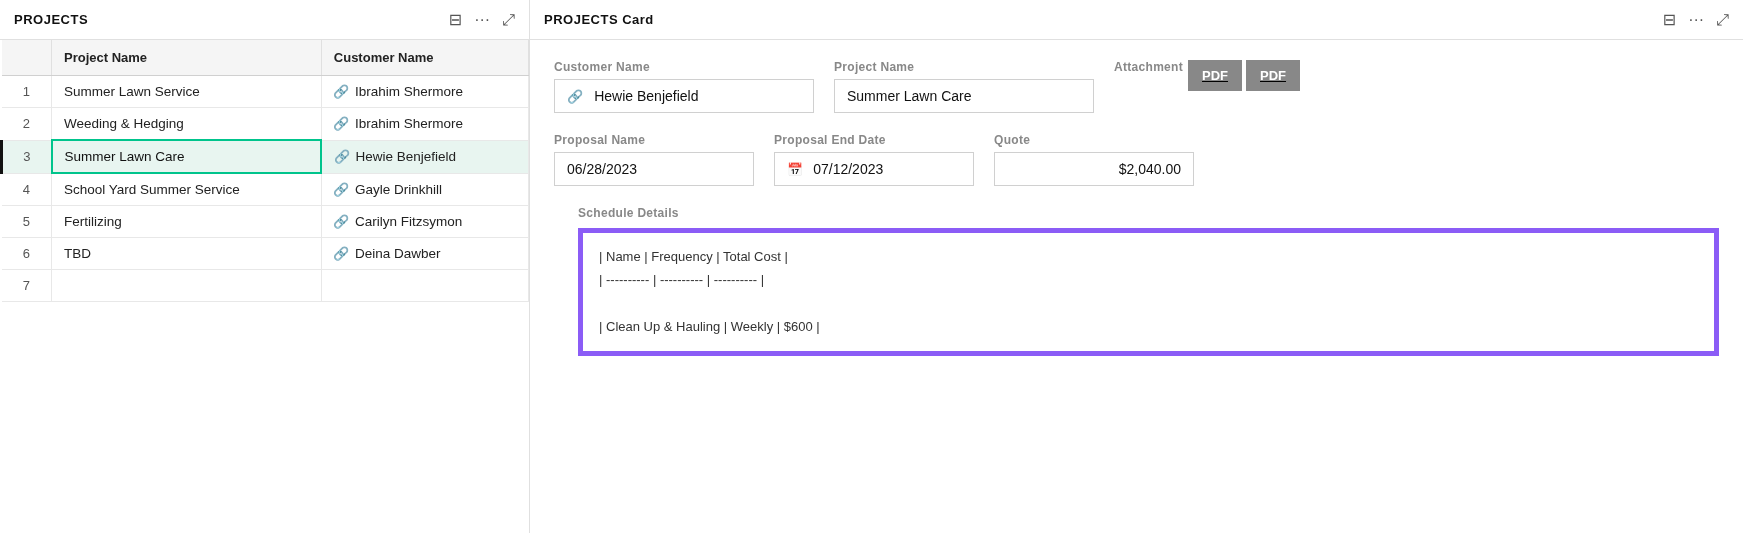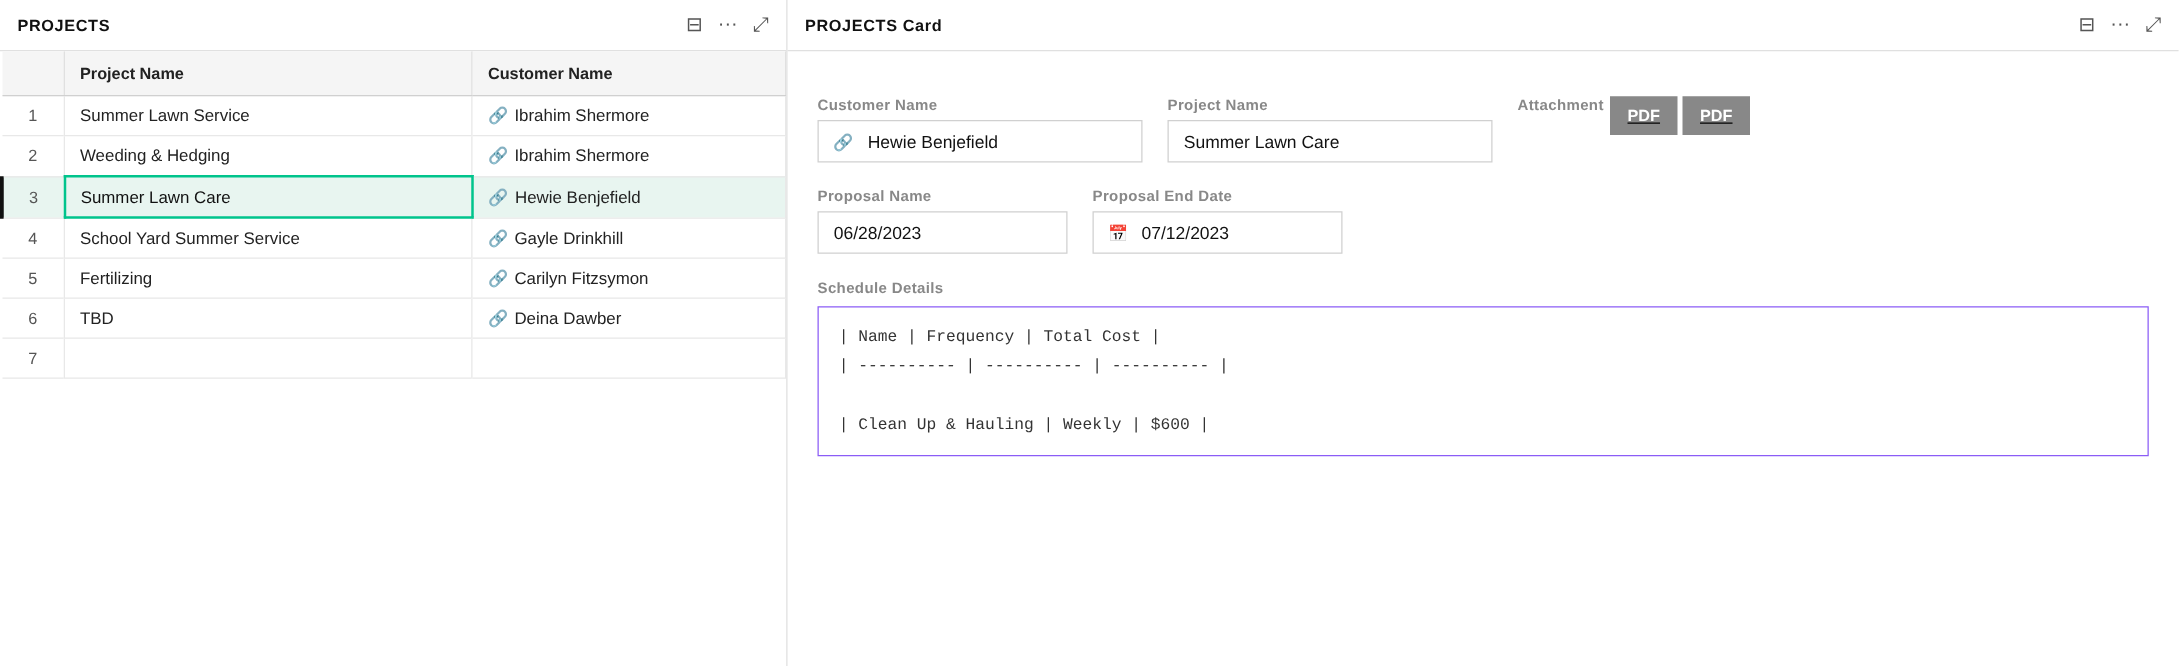--- a/index.html
+++ b/index.html
@@ -8,21 +8,21 @@
       font-size: 14px;
       background: #fff;
       display: flex;
       width: 1743px;
       min-height: 533px;
       overflow: hidden;
     }
 
     
     .left-panel {
-      width: 630px;
+      width: 530px;
       border-right: 1px solid #e0e0e0;
       display: flex;
       flex-direction: column;
     }
 
     .panel-header {
       display: flex;
       align-items: center;
       padding: 10px 14px;
       border-bottom: 1px solid #e0e0e0;
@@ -96,21 +96,20 @@
       color: #999;
       margin-right: 5px;
       font-size: 13px;
     }
 
     
     .right-panel {
       flex: 1;
       display: flex;
       flex-direction: column;
-      gap: 16px;
     }
 
     .right-panel .panel-header {
       border-bottom: 1px solid #e0e0e0;
     }
 
     .card-body {
       padding: 20px 24px;
       display: flex;
       flex-direction: column;
@@ -176,36 +175,37 @@
       font-size: 13px;
       padding: 8px 14px;
       border: none;
       cursor: pointer;
     }
 
     .schedule-section {
       display: flex;
       flex-direction: column;
       gap: 8px;
+      margin-left: 24px;
     }
 
     .schedule-label {
       font-size: 12px;
       font-weight: 700;
       color: #888;
       letter-spacing: 0.3px;
     }
 
     .schedule-content {
-      border: 1px solid #8b5cf6;
+      border: 5px solid #8b5cf6;
       padding: 12px 16px;
       font-size: 13px;
       color: #333;
       line-height: 1.8;
-      font-family: Liberation Mono, monospace;
+      font-family: Liberation Sans, sans-serif;
       background: #fff;
     }
 
     .cal-icon {
       color: #aaa;
       margin-right: 4px;
       font-size: 13px;
     }
   </style>
 </head>
@@ -308,20 +308,26 @@
           <span>06/28/2023</span>
         </div>
       </div>
       <div class="field-group">
         <span class="field-label">Proposal End Date</span>
         <div class="field-input">
           <span class="cal-icon">📅</span>
           <span>07/12/2023</span>
         </div>
       </div>
+      <div class="field-group">
+        <span class="field-label">Quote</span>
+        <div class="field-input quote">
+          <span>$2,040.00</span>
+        </div>
+      </div>
     </div>
 
     <div class="schedule-section">
       <span class="schedule-label">Schedule Details</span>
       <div class="schedule-content" id="schedule-content"><div>| Name | Frequency | Total Cost |</div><div>| ---------- | ---------- | ---------- |</div><br><div>| Clean Up &amp; Hauling | Weekly | $600 |</div></div>
     </div>
   </div>
 </div>
 
 </body></html>

